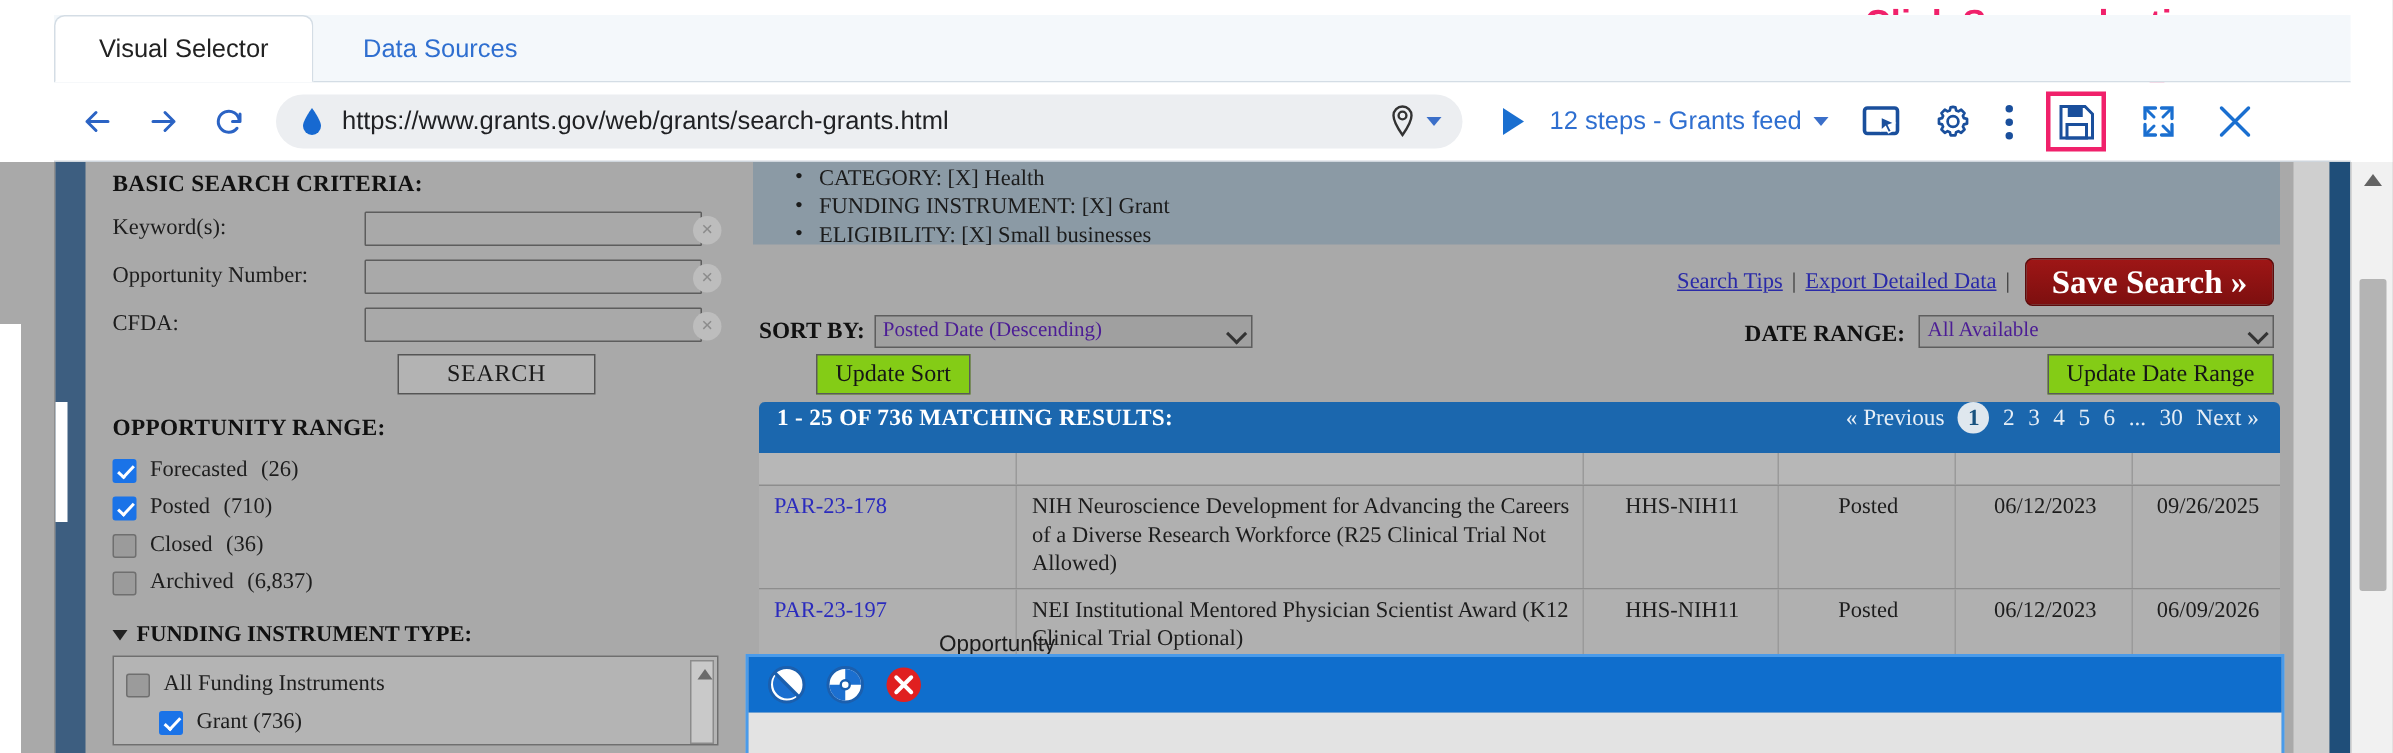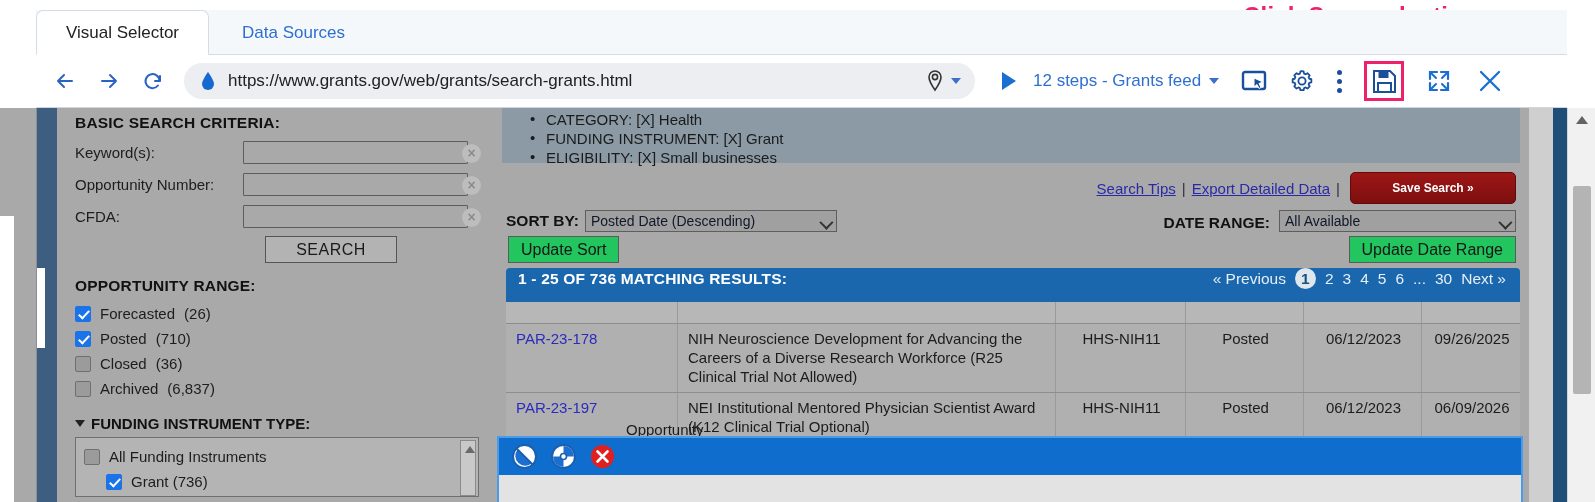--- a/index.html
+++ b/index.html
@@ -80,21 +80,21 @@
   }
   .expand-icon { margin-left: 22px; width: 26px; height: 26px; color: #1a6fd0; }
   .close-icon { margin-left: 24px; margin-right: 18px; width: 28px; height: 28px; color: #1a6fd0; }
 
   
   .page {
     position: absolute; left: 0px; top: 108px; width: 1595px; height: 394px;
     background: #a9a9a9; overflow: hidden;
   }
   .page-inner { position: absolute; left: 36px; top: 0; width: 1495px; height: 394px;
-    background: #a9a9a9; border-left: 1px solid #8e8e8e; }
+    background: #a9a9a9; border-left: 1px solid #8e8e8e; font-family: Liberation Serif, serif; }
 
   
   .left-rail { position: absolute; left: 0px; top: 0; width: 20px; height: 394px; background: #3d5e80; }
   .left-rail2 { position: absolute; left: 0px; top: 160px; width: 8px; height: 80px; background: #fff; }
 
   
   .sidebar {
     position: absolute; left: 22px; top: 0; width: 426px; height: 394px; background: #a9a9a9;
     padding: 4px 0 0 16px; color: #1d1d1d;
   }
@@ -152,36 +152,36 @@
     padding-left: 22px; }
   .crit-li:before { content: "\2022"; position: absolute; left: 6px; top: -1px; font-size: 15px; }
 
   .tips-row { position: absolute; right: 4px; top: 64px; display: flex; align-items: center;
     font-size: 15px; color: #2a2aa8; gap: 6px; }
   .tips-row a { color: #2a2aa8; text-decoration: underline; cursor: pointer; }
   .tips-row .sep { color: #333; text-decoration: none; }
   .save-search {
     margin-left: 4px; width: 166px; height: 32px; border-radius: 5px;
     background: linear-gradient(#9e1616, #7d0f0f); border: 1px solid #5d0b0b;
-    color: #fff; font-size: 12px; font-weight: bold; text-align: center; line-height: 30px;
+    color: #fff; font-size: 22px; font-weight: bold; text-align: center; line-height: 30px;
   }
 
   .sort-row { position: absolute; left: 4px; top: 102px; display: flex; align-items: center; gap: 6px; }
   .sort-label { font-size: 15.5px; font-weight: bold; color: #111; }
   .sel {
     height: 22px; background: #a0a0a0; border: 1px solid #5e5e5e; font-size: 14px;
-    color: #0f172a; padding: 0 22px 0 5px; line-height: 20px; position: relative;
+    color: #4c1d95; padding: 0 22px 0 5px; line-height: 20px; position: relative;
   }
   .sel:after {
     content: ""; position: absolute; right: 6px; top: 8px; width: 8px; height: 8px;
     border-right: 2px solid #333; border-bottom: 2px solid #333; transform: rotate(45deg) translateY(-2px);
   }
   .btn-flat {
-    height: 27px; background: #22c55e; border: 1px solid #5a5a5a; font-size: 16px;
-    color: #161616; padding: 0 12px; line-height: 25px;
+    height: 27px; background: #84cc16; border: 1px solid #5a5a5a; font-size: 16px;
+    color: #161616; padding: 0 12px; line-height: 25px; margin-left: 36px;
   }
   .update-sort { position: absolute; left: 6px; top: 128px; }
   .date-row { position: absolute; right: 4px; top: 102px; display: flex; align-items: flex-end; gap: 9px; }
   .update-date { position: absolute; right: 4px; top: 128px; }
 
   .results-bar {
     position: absolute; left: 4px; top: 160px; width: 1014px; height: 34px;
     background: #1b67ae; border-radius: 4px 4px 0 0; color: #fff;
     display: flex; align-items: center; justify-content: space-between;
     padding: 0 14px 13px 12px;

